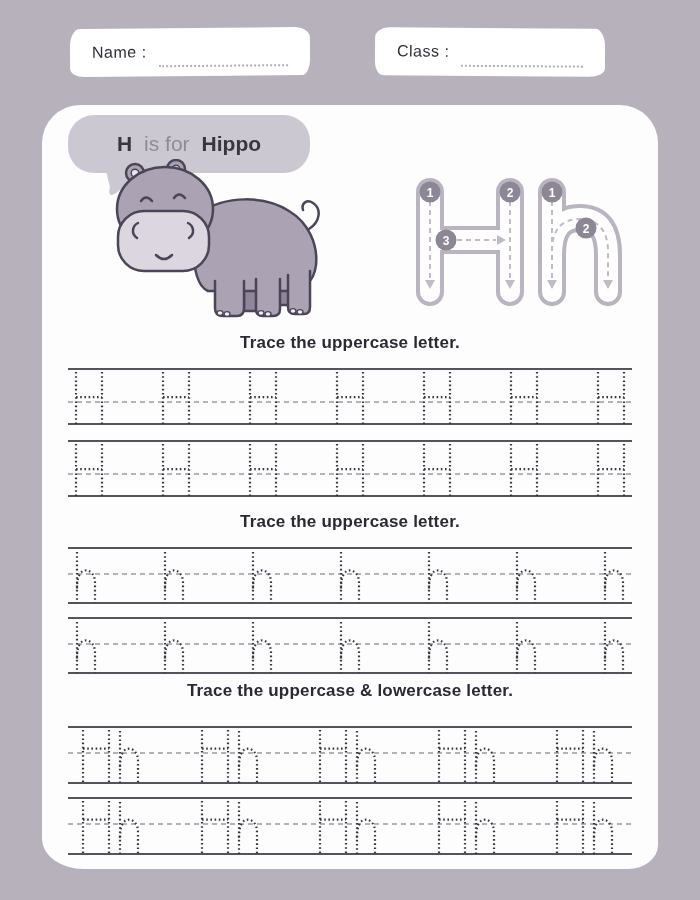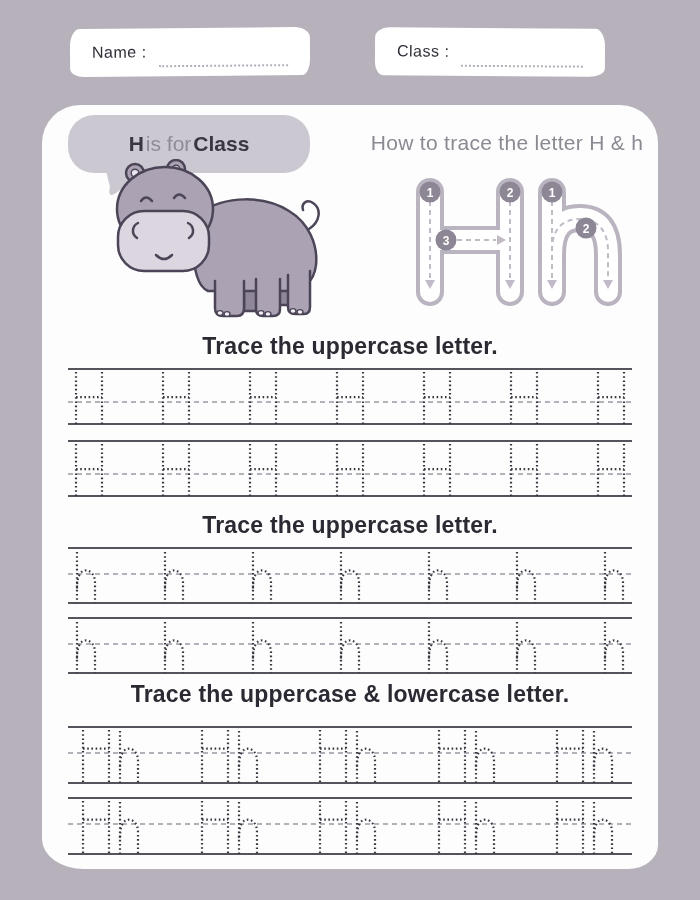--- a/index.html
+++ b/index.html
@@ -27,33 +27,33 @@
     border-radius:38px 38px 30px 42px / 38px 38px 24px 30px;
   }
 
   
   .bubble{
     position:absolute;left:26px;top:10px;width:242px;height:58px;
     background:#ccc8d1;border-radius:26px;
     display:flex;align-items:center;justify-content:center;font-size:21px;
   }
   .bubble .b-strong{font-weight:700;color:#393641}
-  .bubble .b-mid{color:#8f8c96;margin:0 2px}
+  .bubble .b-mid{color:#8f8c96;margin:0 12px}
   .bubble-tail{position:absolute;left:60px;top:66px}
 
   .howto{
     position:absolute;left:310px;top:26px;width:310px;text-align:center;
     font-size:21px;color:#8b8991;letter-spacing:.3px;
   }
   .guide-svg{position:absolute;left:358px;top:62px}
   .hippo-svg{position:absolute;left:56px;top:54px}
 
   .section-heading{
     position:absolute;left:0;right:0;text-align:center;
-    font-size:23px;font-weight:700;color:#2b2a32;letter-spacing:.2px;
+    font-size:17px;font-weight:700;color:#2b2a32;letter-spacing:.2px;
   }
   .trace-row{
     position:absolute;left:26px;width:564px;box-sizing:border-box;
     border-top:2px solid #55545c;border-bottom:2px solid #55545c;
   }
   .trace-row .midline{
     position:absolute;left:0;right:0;height:2px;
     background-image:repeating-linear-gradient(90deg,#b4b1bb 0,#b4b1bb 5px,transparent 5px,transparent 9px);
   }
   .trace-row .letters{
@@ -73,21 +73,21 @@
 <div class="banner" id="class-banner">
   <span class="banner-label">Class :</span>
   <span class="dotted-line"></span>
 </div>
 
 <div class="card">
 
   <div class="bubble">
     <span class="b-strong">H</span>
     <span class="b-mid">is for</span>
-    <span class="b-strong">Class</span>
+    <span class="b-strong">Hippo</span>
   </div>
   <svg class="bubble-tail" width="46" height="28" viewBox="0 0 46 28">
     <path d="M4,0 L42,0 L14,22 Q5,28 8,16 Z" fill="#ccc8d1"></path>
   </svg>
 
   <svg class="hippo-svg" width="222" height="172" viewBox="0 0 222 172">
     <g stroke="#4c4557" stroke-width="2.5" stroke-linejoin="round" stroke-linecap="round">
 
       <path d="M211,70 C222,63 224,50 215,44 C209,40 203,44 205,51" fill="none"></path>
 
@@ -121,21 +121,20 @@
 
       <rect x="20" y="52" width="91" height="60" rx="26" fill="#dbd6e0"></rect>
 
       <path d="M40,64 c-6,3 -7,11 -1,15" fill="none"></path>
       <path d="M90,64 c6,3 7,11 1,15" fill="none"></path>
 
       <path d="M58,96 q8,8 16,0" fill="none"></path>
     </g>
   </svg>
 
-  <div class="howto">How to trace the letter H &amp; h</div>
 
   <svg class="guide-svg" width="248" height="154" viewBox="0 0 248 154">
 
     <g stroke="#b9b4c0" stroke-width="28" stroke-linecap="round" fill="none">
       <path d="M30,25 V125"></path>
         <path d="M110,25 V125"></path>
         <path d="M30,73 H110"></path>
       <path d="M152,25 V125"></path>
       <path d="M152,88 C152,60 163,51 180,51 C198,51 208,62 208,88 V125"></path>
     </g>

